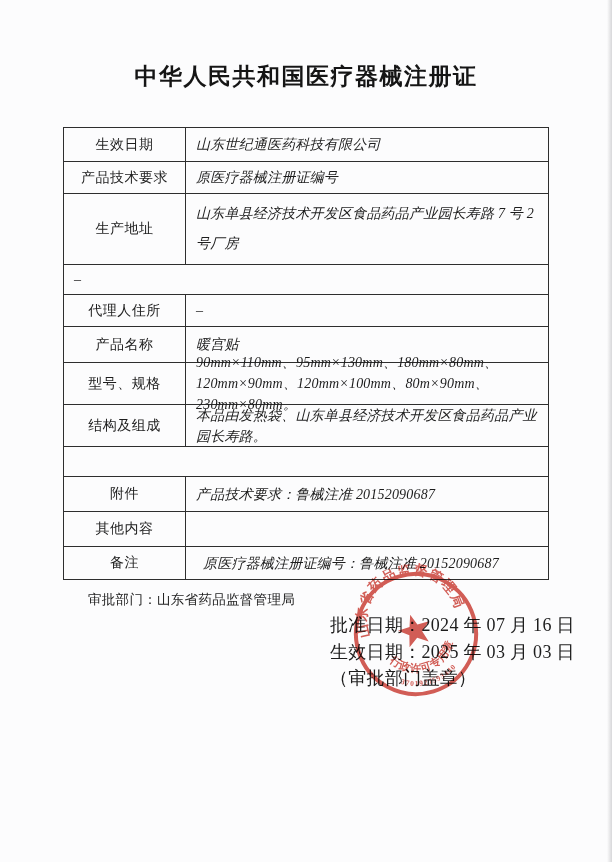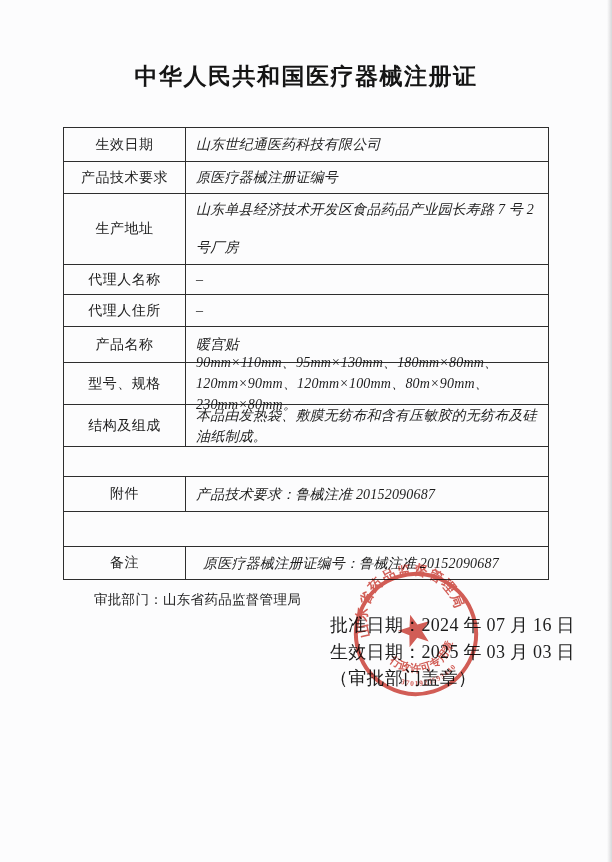--- a/index.html
+++ b/index.html
@@ -35,24 +35,24 @@
     flex:0 0 122px;width:122px;border-right:1px solid #2e2e2e;
     display:flex;align-items:center;justify-content:center;
     font-size:14px;letter-spacing:0.5px;box-sizing:border-box;
     text-align:center;
   }
   .cell-value{
     flex:1;display:flex;align-items:center;
     padding:2px 10px;font-size:14px;line-height:21px;
     box-sizing:border-box;letter-spacing:0.2px;font-style:italic;
   }
-  .row.loose .cell-value{line-height:38px;}
+  .row.loose .cell-value{line-height:30px;}
   .row.indent .cell-value{padding-left:17px;}
   .footer-dept{
-    position:absolute;left:94px;top:591px;font-size:13.5px;letter-spacing:0.3px;
+    position:absolute;left:88px;top:591px;font-size:13.5px;letter-spacing:0.3px;
   }
   .footer-dates{
     position:absolute;left:330px;top:612px;font-size:18px;
     line-height:26.5px;letter-spacing:0.3px;
   }
   .stamp{
     position:absolute;left:346px;top:564px;width:140px;height:140px;
     transform:rotate(-17deg);
     opacity:0.82;mix-blend-mode:multiply;
   }
@@ -73,46 +73,46 @@
     </div>
     <div class="row" style="height:32px">
       <div class="cell-label">产品技术要求</div>
       <div class="cell-value">原医疗器械注册证编号</div>
     </div>
     <div class="row loose" style="height:71px">
       <div class="cell-label">生产地址</div>
       <div class="cell-value">山东单县经济技术开发区食品药品产业园长寿路 7 号 2 号厂房</div>
     </div>
     <div class="row" style="height:30px">
-      <div class="cell-label">代理人名称</div>
       <div class="cell-value">–</div>
     </div>
     <div class="row" style="height:32px">
       <div class="cell-label">代理人住所</div>
       <div class="cell-value">–</div>
     </div>
     <div class="row" style="height:36px">
       <div class="cell-label">产品名称</div>
       <div class="cell-value">暖宫贴</div>
     </div>
     <div class="row" style="height:42px">
       <div class="cell-label">型号、规格</div>
       <div class="cell-value">90mm×110mm、95mm×130mm、180mm×80mm、120mm×90mm、120mm×100mm、80m×90mm、230mm×80mm。</div>
     </div>
     <div class="row" style="height:42px">
       <div class="cell-label">结构及组成</div>
-      <div class="cell-value">本品由发热袋、敷膜无纺布和含有压敏胶的无纺布及硅油纸制成。</div>
+      <div class="cell-value">本品由发热袋、山东单县经济技术开发区食品药品产业园长寿路。</div>
     </div>
     <div class="row" style="height:30px">
     </div>
     <div class="row" style="height:35px">
       <div class="cell-label">附件</div>
       <div class="cell-value">产品技术要求：鲁械注准 20152090687</div>
     </div>
     <div class="row" style="height:35px">
+      <div class="cell-label">其他内容</div>
       <div class="cell-value"></div>
     </div>
     <div class="row indent" style="height:33px">
       <div class="cell-label">备注</div>
       <div class="cell-value">原医疗器械注册证编号：鲁械注准 20152090687</div>
     </div>
   </div>
 
   <div class="footer-dept">审批部门：山东省药品监督管理局</div>
 

